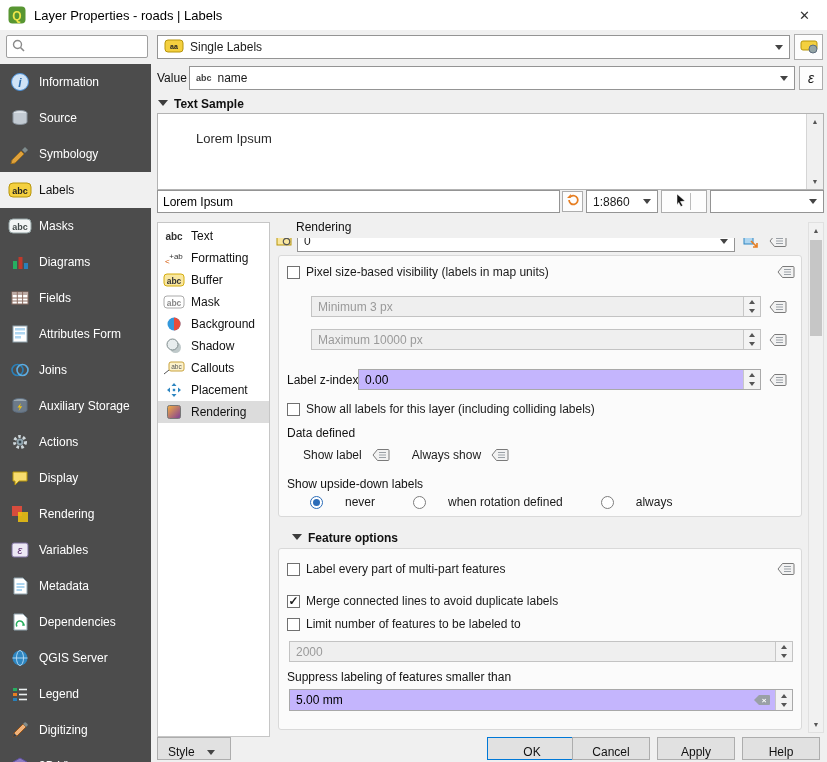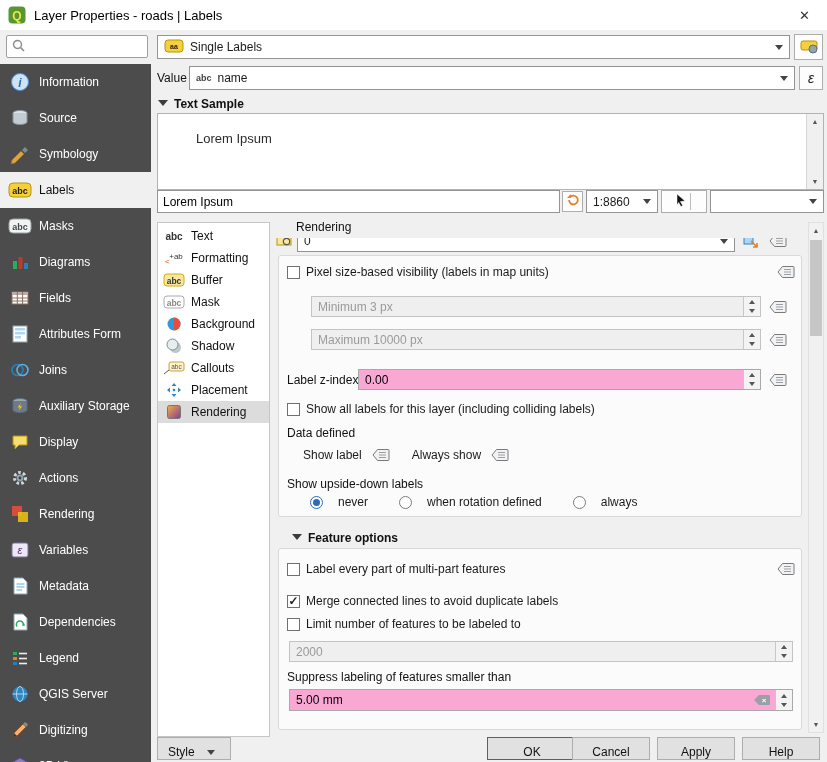--- a/index.html
+++ b/index.html
@@ -51,21 +51,21 @@
 
   
   .scrollpanel { position:absolute; left:276px; top:238px; width:528px; height:494px; overflow:hidden; }
   .groupbox { position:absolute; background:#fbfbfb; border:1px solid #d9d9d9; border-radius:3px; }
   .cb-row { position:absolute; display:flex; align-items:center; gap:6px; }
   .cb { width:13px; height:13px; background:#fff; border:1px solid #707070; display:flex; align-items:center; justify-content:center; flex:0 0 13px; cursor:pointer; }
   .cb.checked::after { content:"✓"; font-size:12px; font-weight:bold; color:#1b1b1b; line-height:1; margin-top:-1px; }
   .radio { width:13px; height:13px; border:1px solid #7d7d7d; border-radius:50%; background:#fff; display:flex; align-items:center; justify-content:center; flex:0 0 13px; cursor:pointer; }
   .radio.on { border-color:#2b6cb8; }
   .radio.on::after { content:""; width:7px; height:7px; border-radius:50%; background:#2b6cb8; }
-  .spinfield { position:absolute; height:21px; border:1px solid #a9a9a9; background:#f9a8d4; display:flex; align-items:stretch; }
+  .spinfield { position:absolute; height:21px; border:1px solid #a9a9a9; background:#c4b5fd; display:flex; align-items:stretch; }
   .spinfield .val { flex:1; display:flex; align-items:center; padding:0 6px; }
   .spinfield.disabled { background:#efefef; border-color:#c3c3c3; }
   .spinfield.disabled .val { color:#9a9a9a; }
   .spinfield input { border:none; outline:none; flex:1; padding:0 6px; font:inherit; background:transparent; min-width:0; }
   .spinbtns { width:17px; display:flex; flex-direction:column; border-left:1px solid #c7c7c7; cursor:pointer; }
   .spinbtns div { flex:1; background:#f3f3f3; display:flex; align-items:center; justify-content:center; }
   .spinbtns .up::after { content:""; width:0; height:0; border:3px solid transparent; border-bottom:4px solid #555; margin-bottom:2px; }
   .spinbtns .dn::after { content:""; width:0; height:0; border:3px solid transparent; border-top:4px solid #555; margin-top:2px; }
   .ddbtn { position:absolute; width:22px; height:17px; display:flex; align-items:center; justify-content:center; cursor:pointer; }
   .plainlabel { position:absolute; color:#111; }
@@ -203,34 +203,34 @@
             <ellipse cx="10" cy="5" rx="7" ry="2.5" fill="#9aa7b1" stroke="#5d6d7e"></ellipse>
             <path d="M3 5 v9 a7 2.5 0 0 0 14 0 v-9" fill="#6c7a89" stroke="#5d6d7e"></path>
             <path d="M11 7 l-3.5 4.5 h2.3 l-1.2 3.5 3.6-4.7 h-2.3 z" fill="#f1c40f"></path>
           </svg>
         </span>
       <span>Auxiliary Storage</span>
     </div>
     <div class="side-item">
       <span class="si">
           <svg width="20" height="20" viewBox="0 0 20 20">
-            <path d="M3 4 h14 v9 h-8 l-4 4 v-4 h-2 z" fill="#f7dc6f" stroke="#b7950b"></path>
-          </svg>
-        </span>
-      <span>Display</span>
-    </div>
-    <div class="side-item">
-      <span class="si">
-          <svg width="20" height="20" viewBox="0 0 20 20">
             <circle cx="10" cy="10" r="5.5" fill="none" stroke="#cfd8dc" stroke-width="3" stroke-dasharray="2.5 2.2"></circle>
             <circle cx="10" cy="10" r="3.4" fill="#90a4ae"></circle>
             <circle cx="10" cy="10" r="1.4" fill="#37474f"></circle>
           </svg>
         </span>
       <span>Actions</span>
+    </div>
+    <div class="side-item">
+      <span class="si">
+          <svg width="20" height="20" viewBox="0 0 20 20">
+            <path d="M3 4 h14 v9 h-8 l-4 4 v-4 h-2 z" fill="#f7dc6f" stroke="#b7950b"></path>
+          </svg>
+        </span>
+      <span>Display</span>
     </div>
     <div class="side-item">
       <span class="si">
           <svg width="20" height="20" viewBox="0 0 20 20">
             <rect x="2" y="2" width="10" height="10" fill="#e74c3c" opacity="0.9"></rect>
             <rect x="8" y="8" width="10" height="10" fill="#f1c40f" opacity="0.85"></rect>
           </svg>
         </span>
       <span>Rendering</span>
     </div>
@@ -256,43 +256,43 @@
     </div>
     <div class="side-item">
       <span class="si">
           <svg width="20" height="20" viewBox="0 0 20 20">
             <path d="M4 2 h9 l4 4 v12 h-13 z" fill="#fff" stroke="#90a4ae"></path>
             <path d="M7 14.5 a3.5 3.5 0 1 1 6.3 -1.5" fill="none" stroke="#27ae60" stroke-width="1.5"></path>
             <path d="M13.8 10.6 l1.3 3 -3 .3 z" fill="#27ae60"></path>
           </svg>
         </span>
       <span>Dependencies</span>
+    </div>
+    <div class="side-item">
+      <span class="si">
+          <svg width="20" height="20" viewBox="0 0 20 20">
+            <circle cx="10" cy="10" r="7.5" fill="#2e86c1"></circle>
+            <ellipse cx="10" cy="10" rx="3.5" ry="7.5" fill="none" stroke="#aed6f1"></ellipse>
+            <line x1="2.5" y1="10" x2="17.5" y2="10" stroke="#aed6f1"></line>
+          </svg>
+        </span>
+      <span>QGIS Server</span>
     </div>
     <div class="side-item">
       <span class="si">
           <svg width="20" height="20" viewBox="0 0 20 20">
             <rect x="3" y="4" width="4" height="3" fill="#27ae60"></rect>
             <rect x="3" y="9" width="4" height="3" fill="#e67e22"></rect>
             <rect x="3" y="14" width="4" height="3" fill="#2980b9"></rect>
             <line x1="9" y1="5.5" x2="17" y2="5.5" stroke="#ecf0f1" stroke-width="1.6"></line>
             <line x1="9" y1="10.5" x2="17" y2="10.5" stroke="#ecf0f1" stroke-width="1.6"></line>
             <line x1="9" y1="15.5" x2="17" y2="15.5" stroke="#ecf0f1" stroke-width="1.6"></line>
           </svg>
         </span>
       <span>Legend</span>
-    </div>
-    <div class="side-item">
-      <span class="si">
-          <svg width="20" height="20" viewBox="0 0 20 20">
-            <circle cx="10" cy="10" r="7.5" fill="#2e86c1"></circle>
-            <ellipse cx="10" cy="10" rx="3.5" ry="7.5" fill="none" stroke="#aed6f1"></ellipse>
-            <line x1="2.5" y1="10" x2="17.5" y2="10" stroke="#aed6f1"></line>
-          </svg>
-        </span>
-      <span>QGIS Server</span>
     </div>
     <div class="side-item">
       <span class="si">
           <svg width="20" height="20" viewBox="0 0 20 20">
             <path d="M3 17 l1-4 9-9 3 3 -9 9 z" fill="#f0b27a" stroke="#935116"></path>
             <path d="M13 4 l3 3 1.5-1.5 a1 1 0 0 0 0-1.4 l-1.6-1.6 a1 1 0 0 0 -1.4 0 z" fill="#7f8c8d"></path>
             <path d="M3 17 l1-4 3 3 z" fill="#2c3e50"></path>
           </svg>
         </span>
       <span>Digitizing</span>
@@ -569,21 +569,21 @@
               <path d="M5.5 1.5 h10.5 a1 1 0 0 1 1 1 v9 a1 1 0 0 1 -1 1 H5.5 L1 7 Z" fill="#f2f2f2" stroke="#7a7a7a"></path>
               <line x1="7" y1="4.5" x2="14" y2="4.5" stroke="#9aa0a6"></line>
               <line x1="7" y1="7" x2="14" y2="7" stroke="#9aa0a6"></line>
               <line x1="7" y1="9.5" x2="14" y2="9.5" stroke="#9aa0a6"></line>
             </svg>
           </span>
       </div>
 
       <span class="plainlabel" style="left:8px; top:221px;">Show upside-down labels</span>
 
-      <div style="position:absolute; left:31px; top:239px; display:flex; align-items:center; gap:15px;">
+      <div style="position:absolute; left:31px; top:239px; display:flex; align-items:center; gap:22px;">
         <span class="radio on"></span>
         <span>never</span>
         <span class="radio" style="margin-left:16px;"></span>
         <span>when rotation defined</span>
         <span class="radio" style="margin-left:16px;"></span>
         <span>always</span>
       </div>
     </div>
 
     <div class="section-hdr" style="left:16px; top:291px; position:absolute;">

